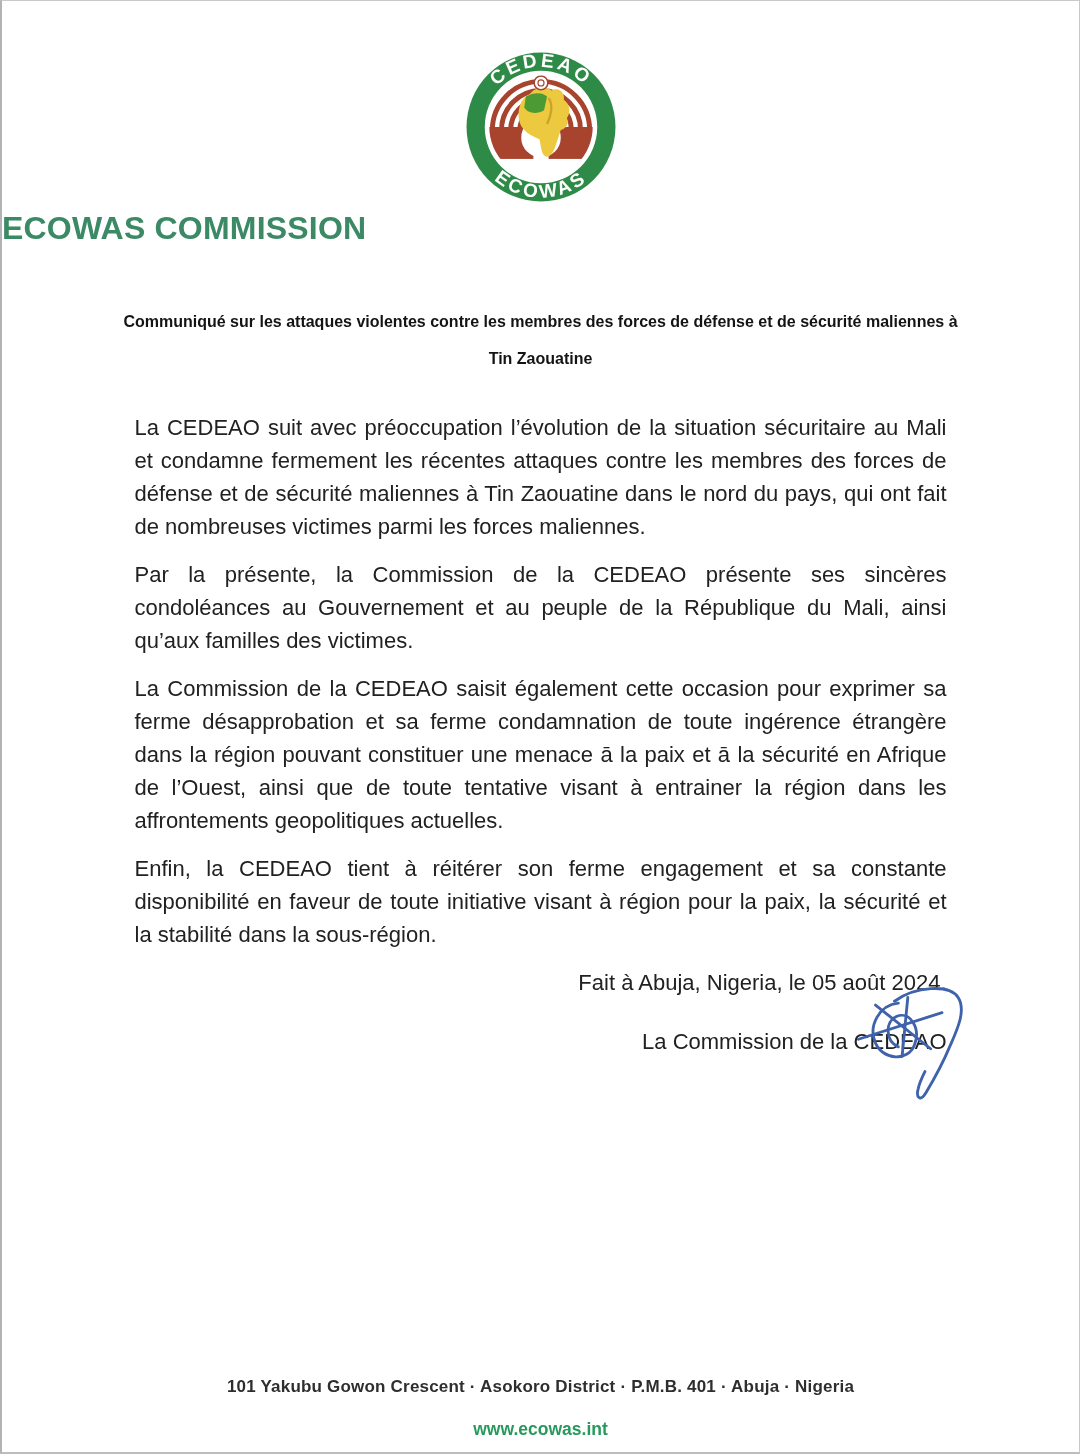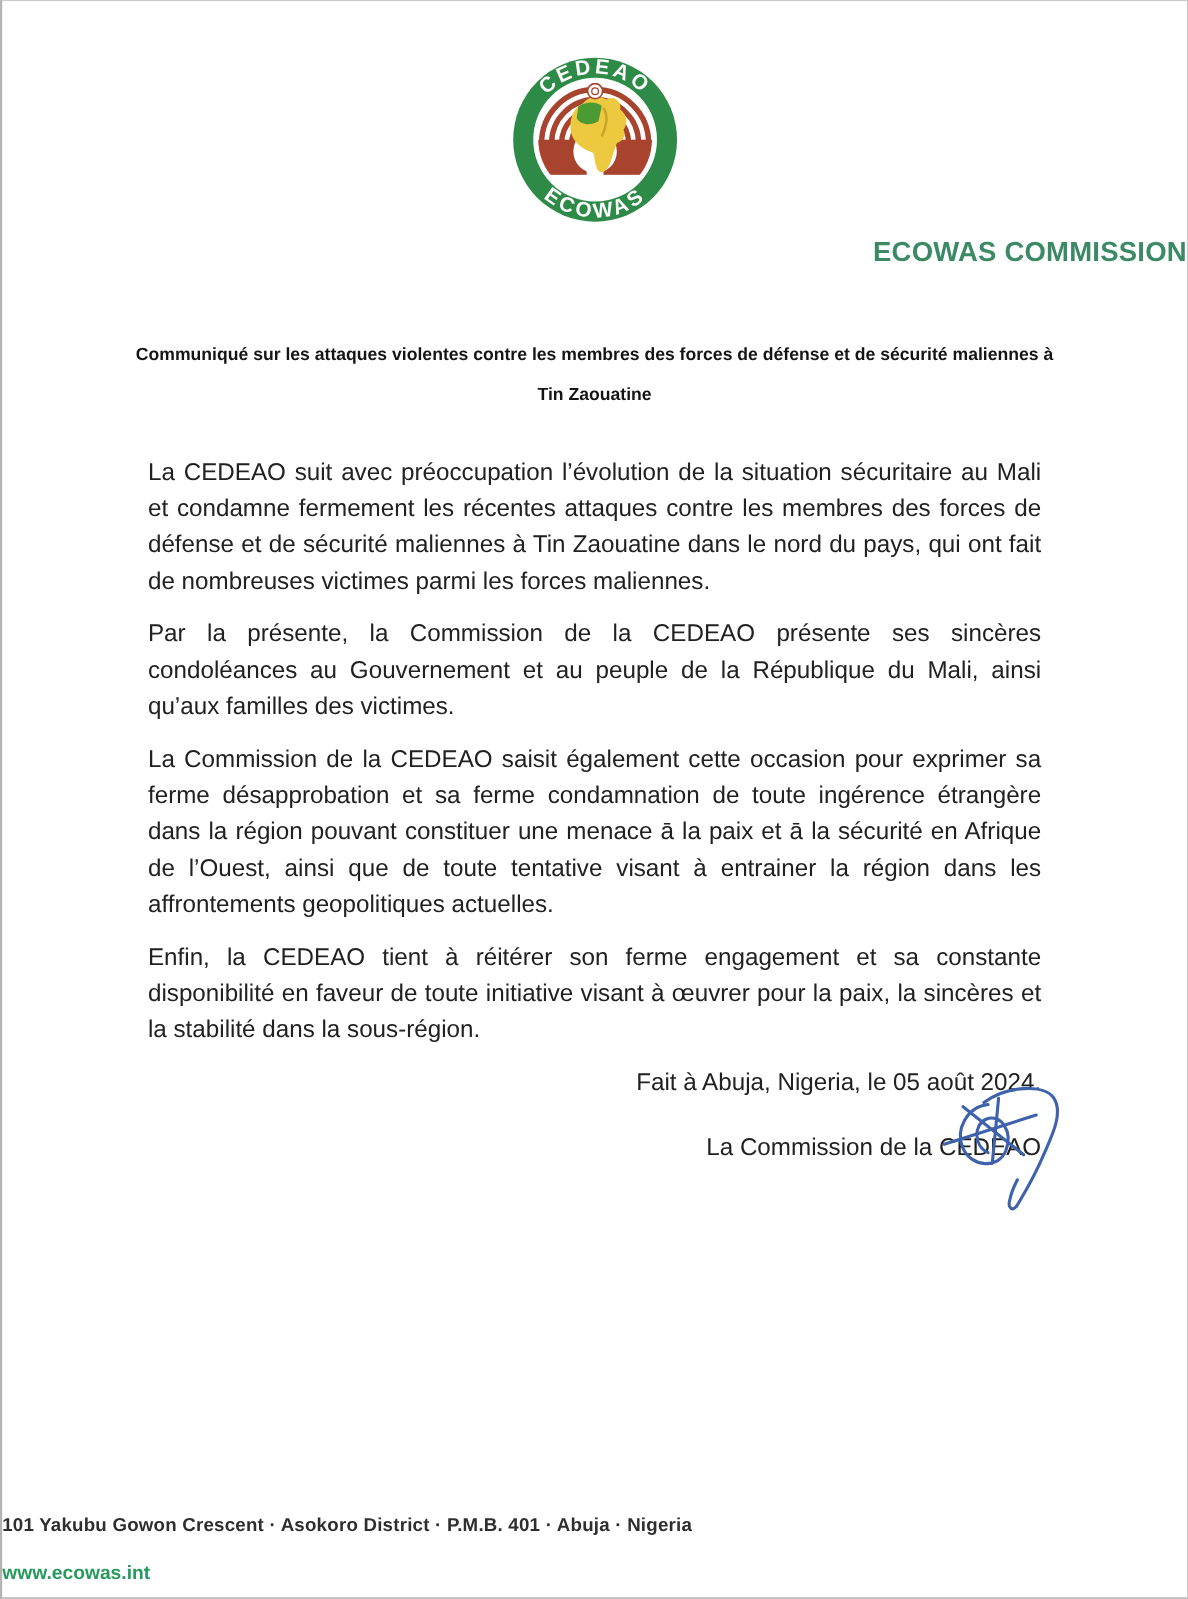--- a/index.html
+++ b/index.html
@@ -12,24 +12,24 @@
     position: relative;
     border: 1px solid #c9c9c9;
     border-left: 2px solid #b3b3b3;
     border-bottom: 2px solid #bdbdbd;
     overflow: hidden;
   }
   .logo-wrap { padding-top: 50px; text-align: center; }
   .logo { width: 152px; height: 152px; display: inline-block; }
   .org-lines {
     margin-top: 8px;
-    text-align: right;
+    text-align: left;
     color: #3c8a65;
     font-weight: bold;
-    font-size: 25px;
+    font-size: 32px;
     line-height: 26px;
     letter-spacing: 0.2px;
   }
   .doc-title {
     margin: 62px auto 0;
     width: 850px;
     text-align: center;
     font-weight: bold;
     font-size: 16px;
     line-height: 37px;
@@ -46,21 +46,21 @@
   .dateline { text-align: right; }
   .sig-row { position: relative; text-align: right; margin-top: 26px; }
   .sig-svg {
     position: absolute;
     right: -52px;
     top: -46px;
     width: 152px;
     height: 130px;
     pointer-events: none;
   }
-  .footer { position: absolute; bottom: 12px; left: 0; width: 100%; }
+  .footer { position: absolute; bottom: 12px; left: 0; width: 100%; text-align: center; }
   .footer .address { font-size: 17px; font-weight: bold; color: #2e2e2e; letter-spacing: 0.2px; }
   .footer .site { margin-top: 22px; font-size: 17.5px; font-weight: bold; color: #27995c; }
 </style>
 </head>
 <body>
 
 <div class="logo-wrap">
   <svg class="logo" viewBox="0 0 200 200">
     <defs>
       <clipPath id="discClip">
@@ -108,21 +108,21 @@
 <div class="org-lines">
   <div>ECOWAS COMMISSION</div>
 </div>
 
 <div class="doc-title">Communiqué sur les attaques violentes contre les membres des forces de défense et de sécurité maliennes à Tin Zaouatine</div>
 
 <div class="bodytext">
   <p>La CEDEAO suit avec préoccupation l’évolution de la situation sécuritaire au Mali et condamne fermement les récentes attaques contre les membres des forces de défense et de sécurité maliennes à Tin Zaouatine dans le nord du pays, qui ont fait de nombreuses victimes parmi les forces maliennes.</p>
   <p>Par la présente, la Commission de la CEDEAO présente ses sincères condoléances au Gouvernement et au peuple de la République du Mali, ainsi qu’aux familles des victimes.</p>
   <p>La Commission de la CEDEAO saisit également cette occasion pour exprimer sa ferme désapprobation et sa ferme condamnation de toute ingérence étrangère dans la région pouvant constituer une menace ā la paix et ā la sécurité en Afrique de l’Ouest, ainsi que de toute tentative visant à entrainer la région dans les affrontements geopolitiques actuelles.</p>
-  <p>Enfin, la CEDEAO tient à réitérer son ferme engagement et sa constante disponibilité en faveur de toute initiative visant à œuvrer pour la paix, la sincères et la stabilité dans la sous-région.</p>
+  <p>Enfin, la CEDEAO tient à réitérer son ferme engagement et sa constante disponibilité en faveur de toute initiative visant à région pour la paix, la sécurité et la stabilité dans la sous-région.</p>
 
   <div class="dateline">Fait à Abuja, Nigeria, le 05 août 2024.</div>
 
   <div class="sig-row">
     <span>La Commission de la CEDEAO</span>
     <svg class="sig-svg" viewBox="0 0 160 130">
       <g fill="none" stroke="#3e62ab" stroke-width="3" stroke-linecap="round" stroke-linejoin="round">
         <path d="M54,22 C34,24 22,46 30,64 C38,82 64,84 71,66 C78,48 66,30 52,36 C40,41 40,62 54,68"></path>
         <path d="M12,60 L100,32"></path>
         <path d="M30,24 L88,70"></path>

